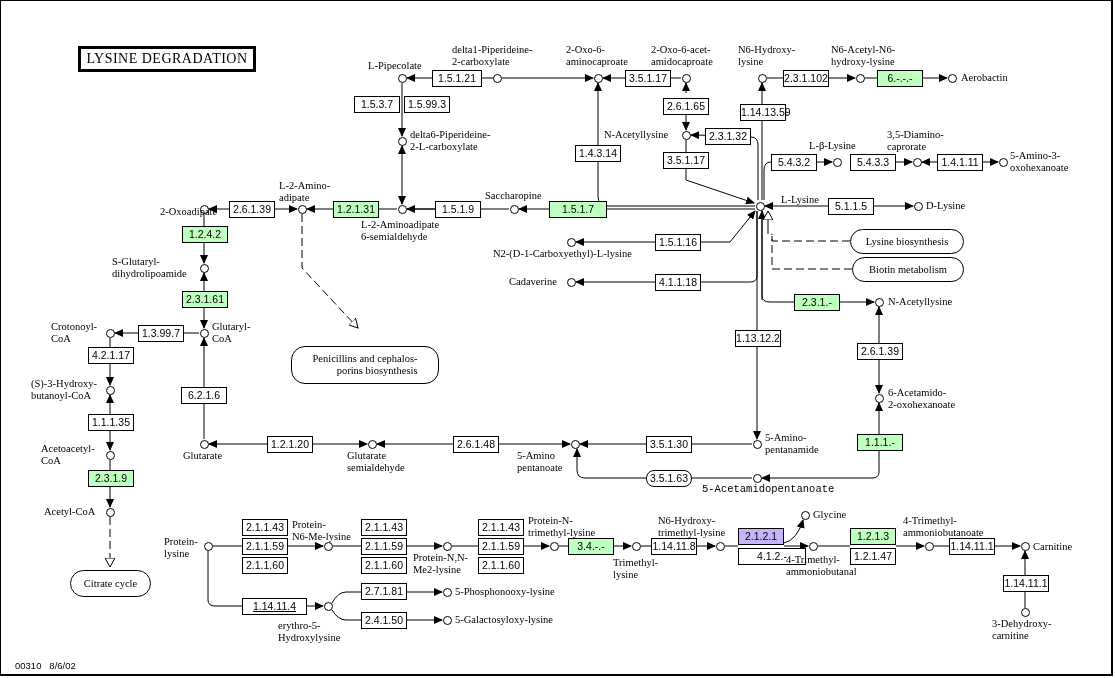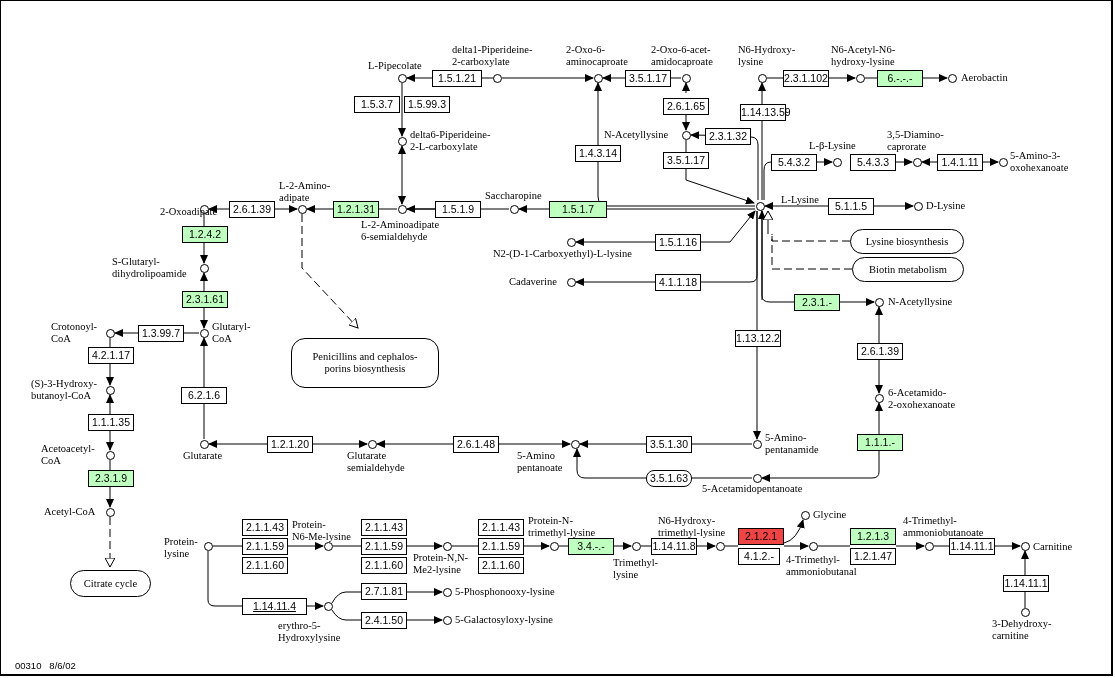--- a/index.html
+++ b/index.html
@@ -117,20 +117,21 @@
         <path d="M1025,608 L1025,592"></path>
         <path d="M1025,575 L1025,551" marker-end="url(#arr)"></path>
         <path d="M208,551 L208,600 Q208,606 215,606 L242,606"></path>
         <path d="M288,606 L323,606" marker-end="url(#arr)"></path>
         <path d="M332,603 Q338,592 346,592 L361,592"></path>
         <path d="M332,610 Q338,620 346,620 L361,620"></path>
         <path d="M407,592 L442,592" marker-end="url(#arr)"></path>
         <path d="M407,620 L442,620" marker-end="url(#arr)"></path>
       </g>
   </svg>
+  <div class="title">LYSINE DEGRADATION</div>
   <div id="layer">
       <div class="ec" style="left: 432px; top: 70px; width: 50px;">1.5.1.21</div>
       <div class="ec" style="left: 625px; top: 70px; width: 46px;">3.5.1.17</div>
       <div class="ec" style="left: 783px; top: 70px; width: 46px;">2.3.1.102</div>
       <div class="ec g" style="left: 877px; top: 70px; width: 46px; background: rgb(191, 255, 191);">6.-.-.-</div>
       <div class="ec" style="left: 354px; top: 96px; width: 46px;">1.5.3.7</div>
       <div class="ec" style="left: 404px; top: 96px; width: 46px;">1.5.99.3</div>
       <div class="ec" style="left: 663px; top: 98px; width: 46px;">2.6.1.65</div>
       <div class="ec" style="left: 740px; top: 104px; width: 46px;">1.14.13.59</div>
       <div class="ec" style="left: 705px; top: 128px; width: 46px;">2.3.1.32</div>
@@ -165,22 +166,22 @@
       <div class="ec" style="left: 242px; top: 538px; width: 46px;">2.1.1.59</div>
       <div class="ec" style="left: 242px; top: 557px; width: 46px;">2.1.1.60</div>
       <div class="ec" style="left: 361px; top: 519px; width: 46px;">2.1.1.43</div>
       <div class="ec" style="left: 361px; top: 538px; width: 46px;">2.1.1.59</div>
       <div class="ec" style="left: 361px; top: 557px; width: 46px;">2.1.1.60</div>
       <div class="ec" style="left: 478px; top: 519px; width: 46px;">2.1.1.43</div>
       <div class="ec" style="left: 478px; top: 538px; width: 46px;">2.1.1.59</div>
       <div class="ec" style="left: 478px; top: 557px; width: 46px;">2.1.1.60</div>
       <div class="ec g" style="left: 568px; top: 538px; width: 46px; background: rgb(191, 255, 191);">3.4.-.-</div>
       <div class="ec" style="left: 651px; top: 538px; width: 46px;">1.14.11.8</div>
-      <div class="ec g" style="left: 738px; top: 528px; width: 46px; background: #ef4444;">2.1.2.1</div>
-      <div class="ec" style="left: 738px; top: 548px; width: 42px;">4.1.2.-</div>
+      <div class="ec g" style="left: 738px; top: 528px; width: 46px; background: #c4b5fd;">2.1.2.1</div>
+      <div class="ec" style="left: 738px; top: 548px; width: 68px;">4.1.2.-</div>
       <div class="ec g" style="left: 850px; top: 528px; width: 46px; background: rgb(191, 255, 191);">1.2.1.3</div>
       <div class="ec" style="left: 850px; top: 548px; width: 46px;">1.2.1.47</div>
       <div class="ec" style="left: 949px; top: 538px; width: 46px;">1.14.11.1</div>
       <div class="ec" style="left: 242px; top: 598px; width: 65px; text-decoration: underline;">1.14.11.4</div>
       <div class="ec" style="left: 361px; top: 583px; width: 46px;">2.7.1.81</div>
       <div class="ec" style="left: 361px; top: 612px; width: 46px;">2.4.1.50</div>
       <div class="ec" style="left: 1003px; top: 575px; width: 46px;">1.14.11.1</div>
       <div class="node" style="left: 397.5px; top: 73.5px;"></div>
       <div class="lbl" style="left: 368px; top: 60px;">L-Pipecolate</div>
       <div class="node" style="left: 492.5px; top: 73.5px;"></div>
@@ -256,21 +257,21 @@
       <div class="node" style="left: 570.5px; top: 439.5px;"></div>
       <div class="lbl" style="left: 517px; top: 450px;">5-Amino
 pentanoate</div>
       <div class="node" style="left: 752.5px; top: 439.5px;"></div>
       <div class="lbl" style="left: 765px; top: 432px;">5-Amino-
 pentanamide</div>
       <div class="node" style="left: 105.5px; top: 450.5px;"></div>
       <div class="lbl" style="left: 41px; top: 443px;">Acetoacetyl-
 CoA</div>
       <div class="node" style="left: 752.5px; top: 473.5px;"></div>
-      <div class="lbl" style="left: 702px; top: 483px;">5-Acetamidopentanoate</div>
+      <div class="lbl" style="left: 702px; top: 483px; font-family: Liberation Mono, monospace;">5-Acetamidopentanoate</div>
       <div class="node" style="left: 105.5px; top: 507.5px;"></div>
       <div class="lbl" style="left: 44px; top: 506px;">Acetyl-CoA</div>
       <div class="node" style="left: 800.5px; top: 510.5px;"></div>
       <div class="lbl" style="left: 813px; top: 509px;">Glycine</div>
       <div class="node" style="left: 203.5px; top: 541.5px;"></div>
       <div class="lbl" style="left: 164px; top: 536px;">Protein-
 lysine</div>
       <div class="node" style="left: 323.5px; top: 541.5px;"></div>
       <div class="lbl" style="left: 292px; top: 519px;">Protein-
 N6-Me-lysine</div>
@@ -299,20 +300,20 @@
 Hydroxylysine</div>
       <div class="node" style="left: 442.5px; top: 587.5px;"></div>
       <div class="lbl" style="left: 455px; top: 586px;">5-Phosphonooxy-lysine</div>
       <div class="node" style="left: 442.5px; top: 615.5px;"></div>
       <div class="lbl" style="left: 455px; top: 614px;">5-Galactosyloxy-lysine</div>
       <div class="node" style="left: 1020.5px; top: 607.5px;"></div>
       <div class="lbl" style="left: 992px; top: 618px;">3-Dehydroxy-
 carnitine</div>
       <div class="map" style="left: 850px; top: 229px; width: 114px; height: 25px;">Lysine biosynthesis</div>
       <div class="map" style="left: 852px; top: 257px; width: 112px; height: 25px;">Biotin metabolism</div>
-      <div class="map" style="left: 291px; top: 338px; width: 148px; height: 50px;">Penicillins and cephalos-
+      <div class="map" style="left: 291px; top: 346px; width: 148px; height: 38px; text-align: right;">Penicillins and cephalos-
 porins biosynthesis</div>
       <div class="map" style="left: 70px; top: 570px; width: 81px; height: 27px;">Citrate cycle</div>
     </div>
   <div class="footer">
     <span>00310</span>&nbsp;&nbsp;&nbsp;<span>8/6/02</span>
   </div>
 </div>
 
 </body></html>

